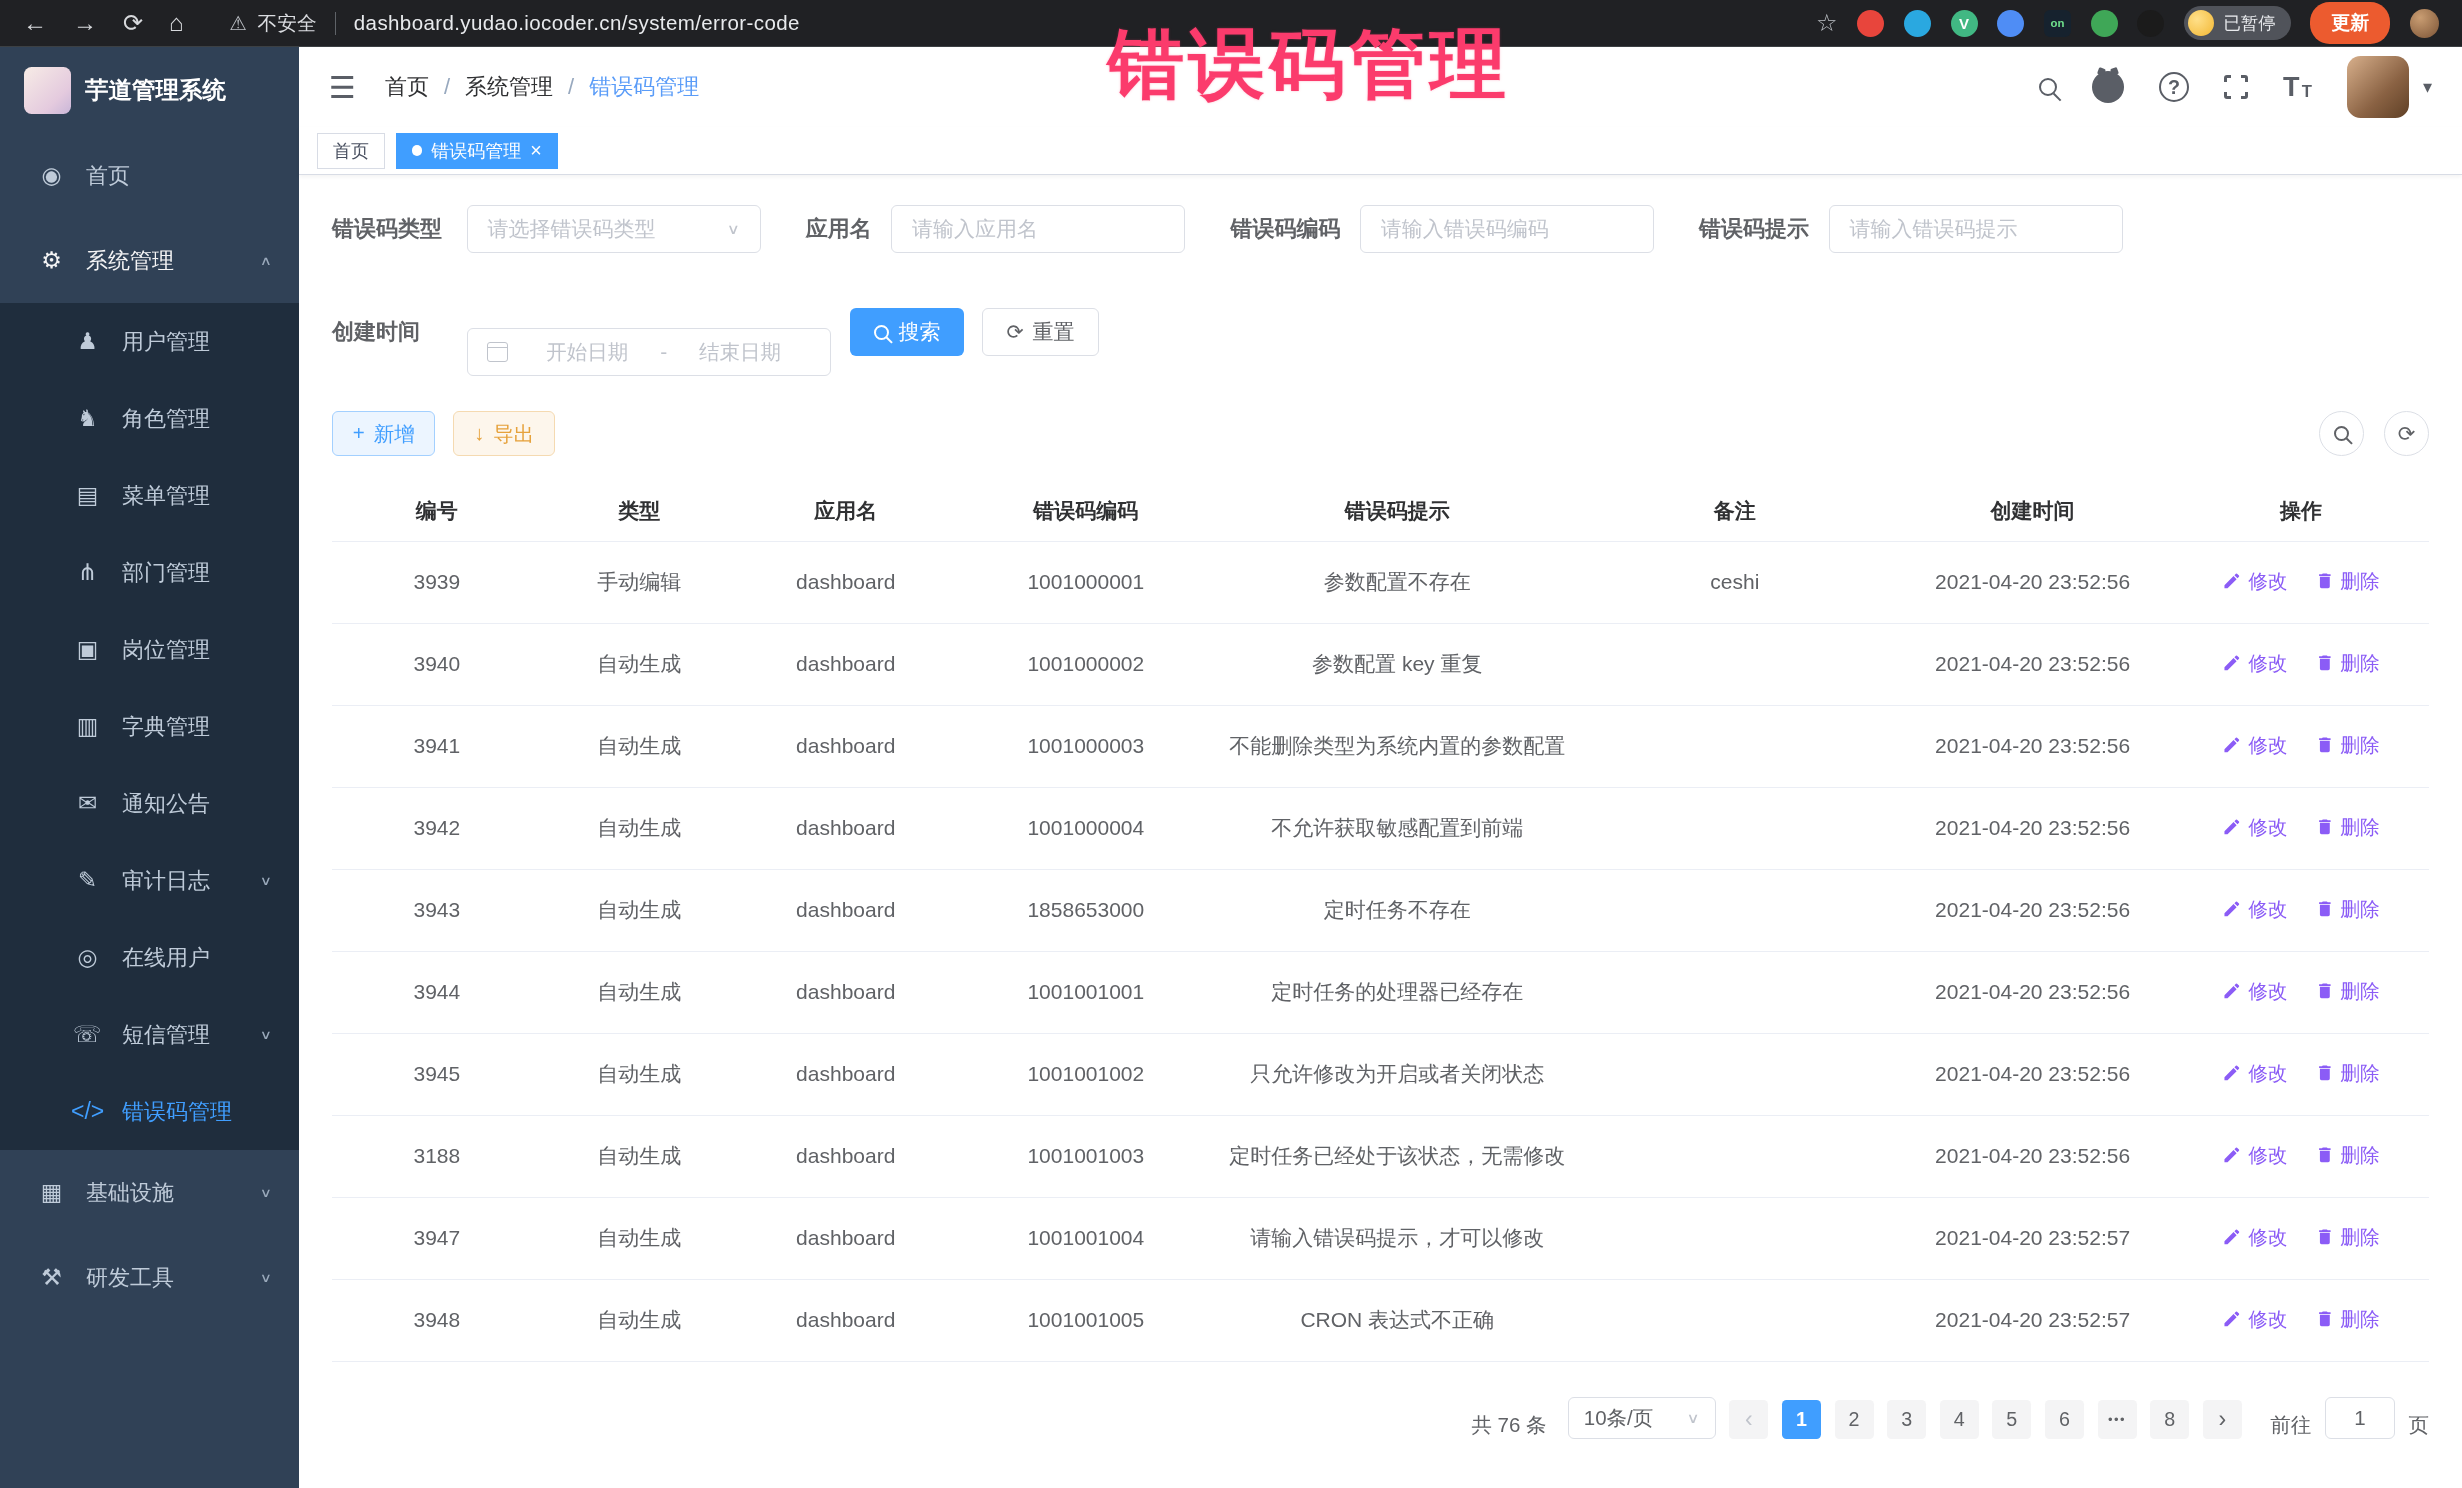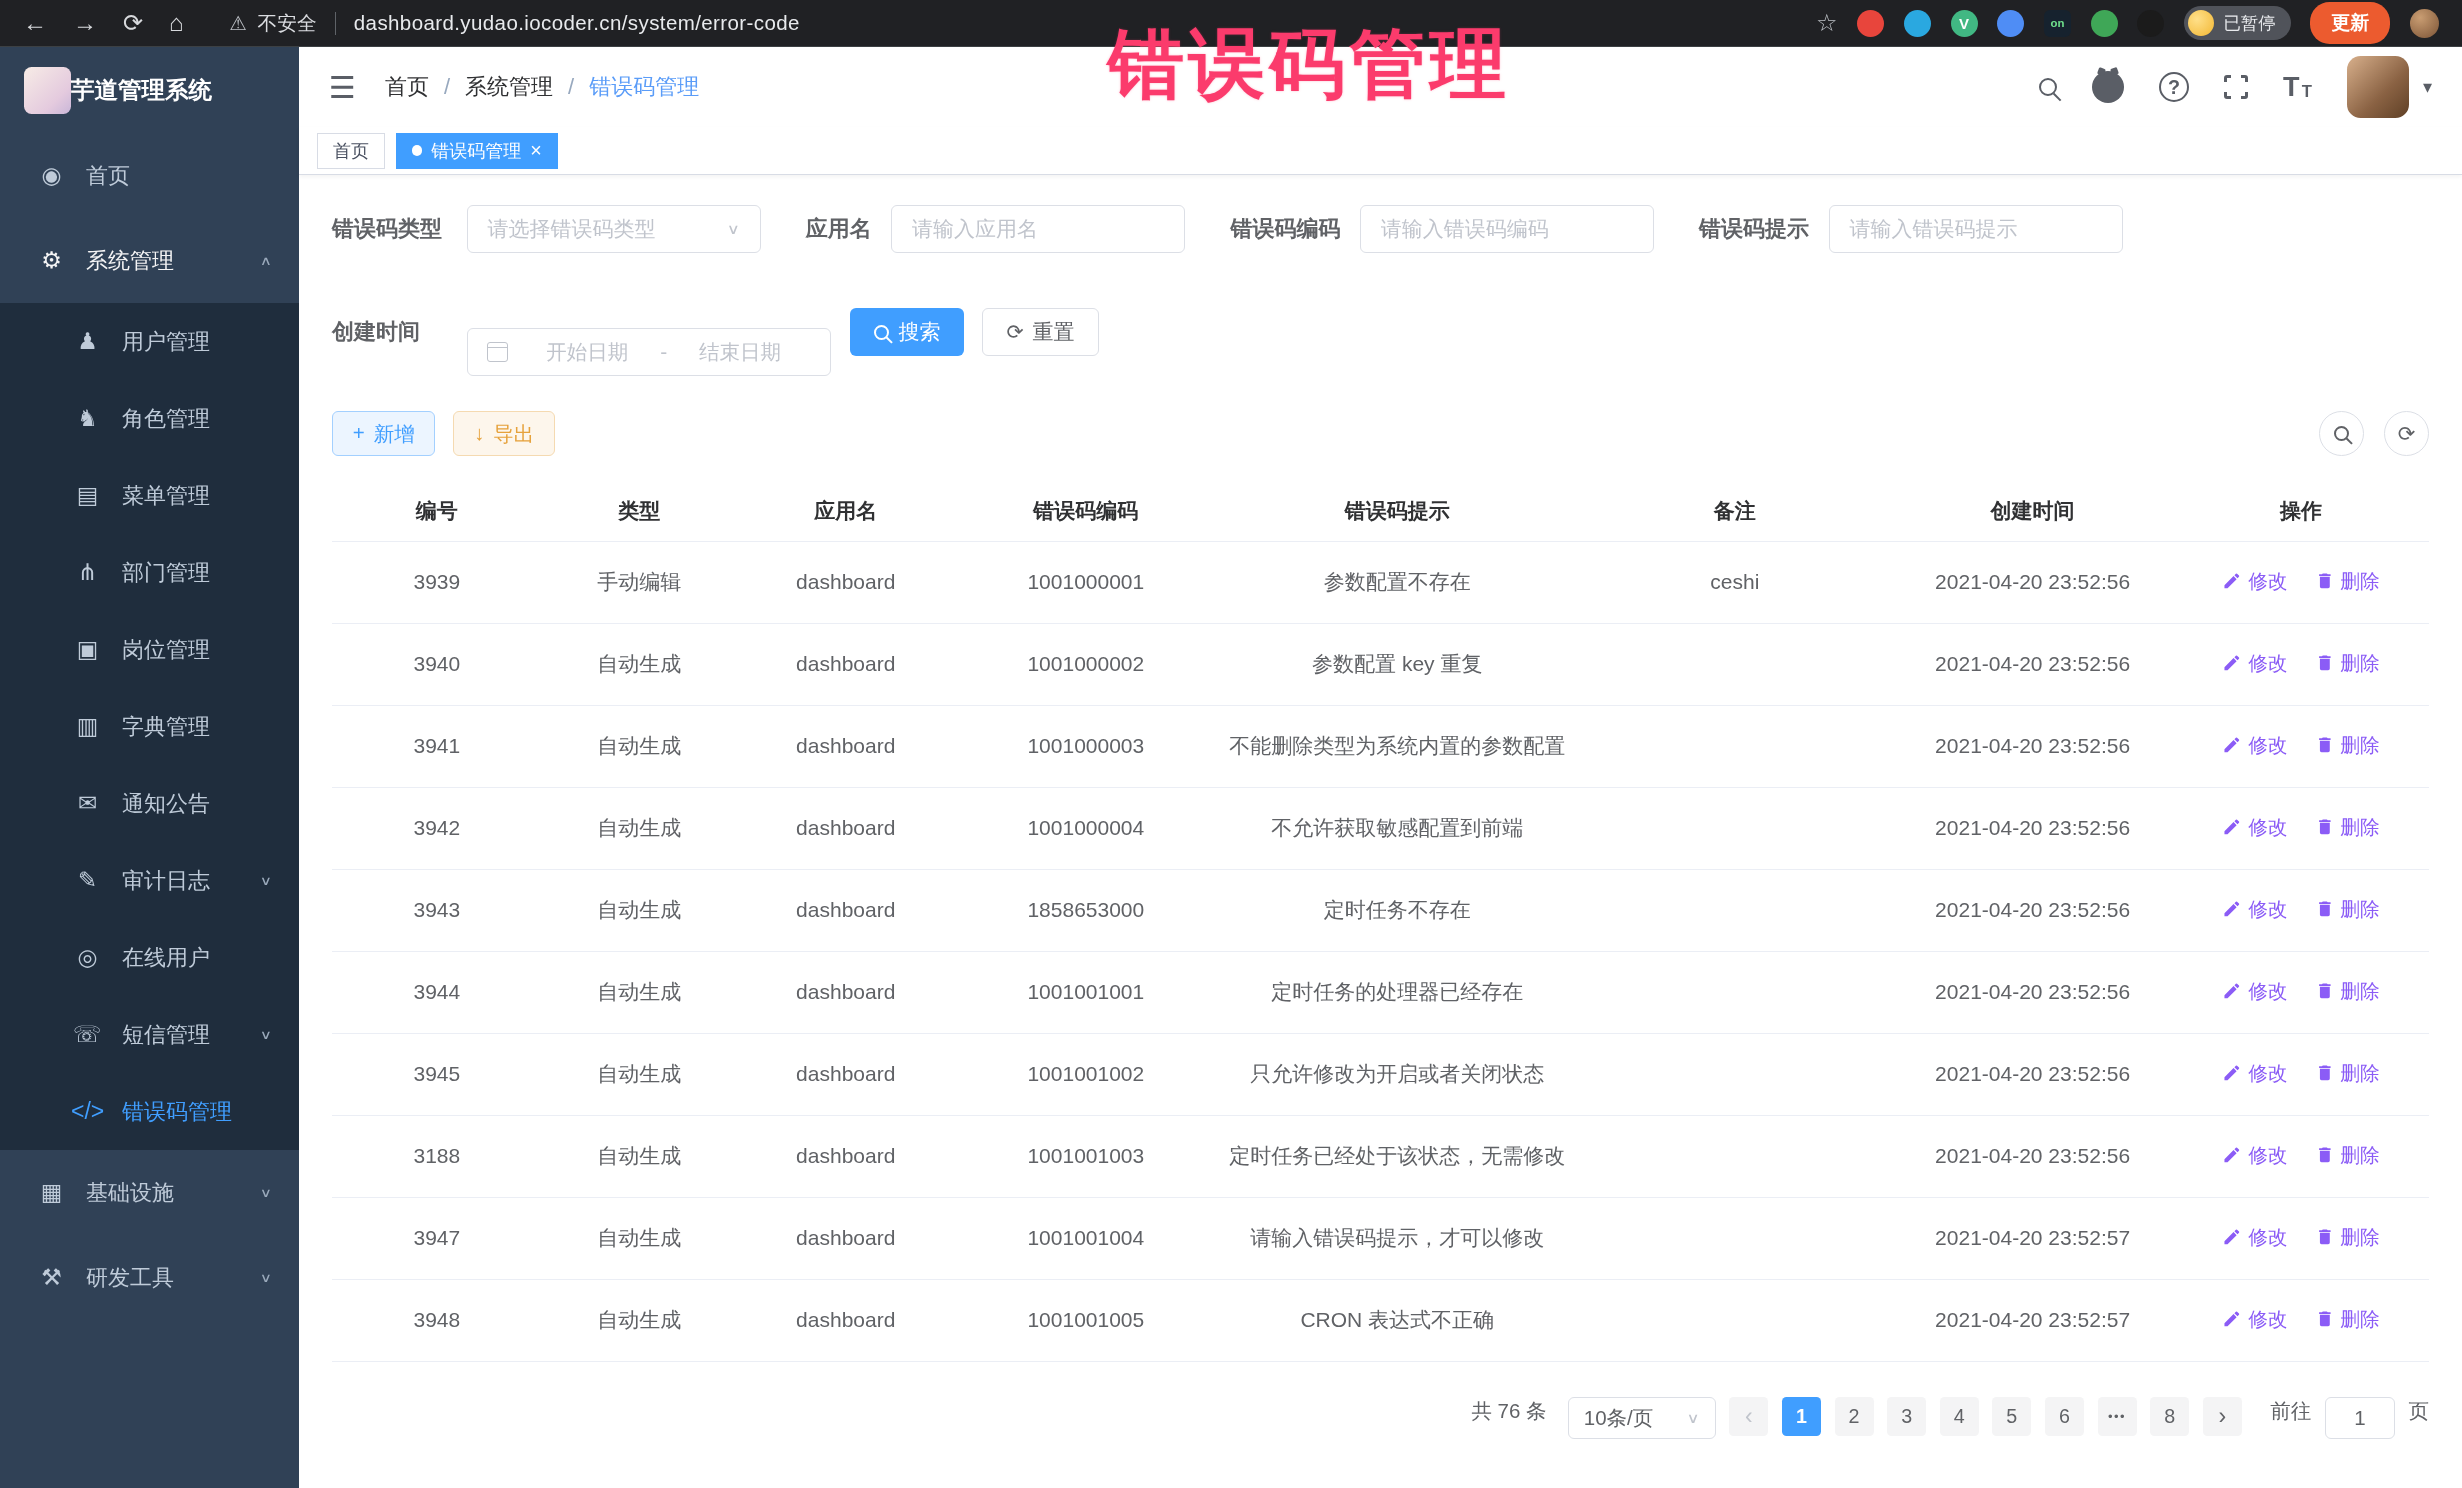--- a/index.html
+++ b/index.html
@@ -40,21 +40,21 @@
   .emoji { width: 26px; height: 26px; border-radius: 50%;
            background: radial-gradient(circle at 35% 35%, #ffe08a, #f2b733); }
   .update { background: #ec5b2f; color: #fff; border: none; border-radius: 19.7px;
             padding: 7.6px 21px; font-size: 19px; font-weight: 700; font-family: inherit; }
   .cavatar { width: 29px; height: 29px; border-radius: 50%;
              background: radial-gradient(circle at 35% 30%, #c99d72, #7c5436); }
 
   
   .app { display: flex; height: 1441px; }
   .sidebar { width: 299px; flex-shrink: 0; background: #304156; overflow: hidden; }
-  .logo { height: 86px; display: flex; align-items: center; gap: 0; padding: 0 24px; }
+  .logo { height: 86px; display: flex; align-items: center; gap: 14px; padding: 0 24px; }
   .logo-img { width: 47px; height: 47px; border-radius: 7.6px;
               background: linear-gradient(135deg, #f7ece6, #e4cade 70%, #c9b6d8); }
   .logo-title { color: #fff; font-size: 23.5px; font-weight: 700; white-space: nowrap; }
   .menu-item { display: flex; align-items: center; gap: 18px; color: #bfcbd9;
                font-size: 22px; cursor: pointer; white-space: nowrap; }
   .menu-item.top { height: 85px; padding: 0 27px 0 35px; }
   .menu-item.sub { height: 77px; padding: 0 27px 0 71px; background: #1f2d3d; }
   .menu-item .mi { width: 33px; text-align: center; font-size: 23px; flex-shrink: 0; }
   .menu-item.open { color: #f4f4f5; }
   .menu-item.active { color: #409eff; }
@@ -147,21 +147,21 @@
   .grid { width: 100%; border-collapse: collapse; table-layout: fixed; font-size: 21px; color: #606266; }
   .grid th { height: 59px; font-weight: 700; color: #303133; border-bottom: 0.8px solid #ebeef5;
              text-align: center; font-size: 21px; }
   .grid td { height: 82px; border-bottom: 0.8px solid #ebeef5; text-align: center;
              padding: 0 7.6px; overflow: hidden; white-space: nowrap; }
   .ops .op { color: #8b5cf6; display: inline-flex; align-items: center; gap: 6px; font-size: 19.7px;
              text-decoration: none; margin: 0 10.6px; cursor: pointer; }
   .op svg { width: 19.7px; height: 19.7px; fill: currentColor; }
 
   
-  .pager { display: flex; align-items: flex-start; justify-content: flex-end; gap: 13.6px;
+  .pager { display: flex; align-items: flex-end; justify-content: flex-end; gap: 13.6px;
            margin-top: 35px; padding-bottom: 33px; font-size: 20.5px; color: #606266; }
   .total { margin-right: 7.6px; }
   .psize { height: 42px; min-width: 148px; border: 0.8px solid #dcdfe6; border-radius: 6px;
            display: inline-flex; align-items: center; justify-content: space-between;
            padding: 0 15px; gap: 10.6px; cursor: pointer; }
   .pages { display: flex; gap: 13.6px; }
   .page { min-width: 39px; height: 39px; border: none; border-radius: 4.5px; background: #f4f4f5;
           color: #606266; font-size: 19.7px; font-family: inherit; display: inline-flex;
           align-items: center; justify-content: center; cursor: pointer; }
   .page.active { background: #409eff; color: #fff; font-weight: 700; }

